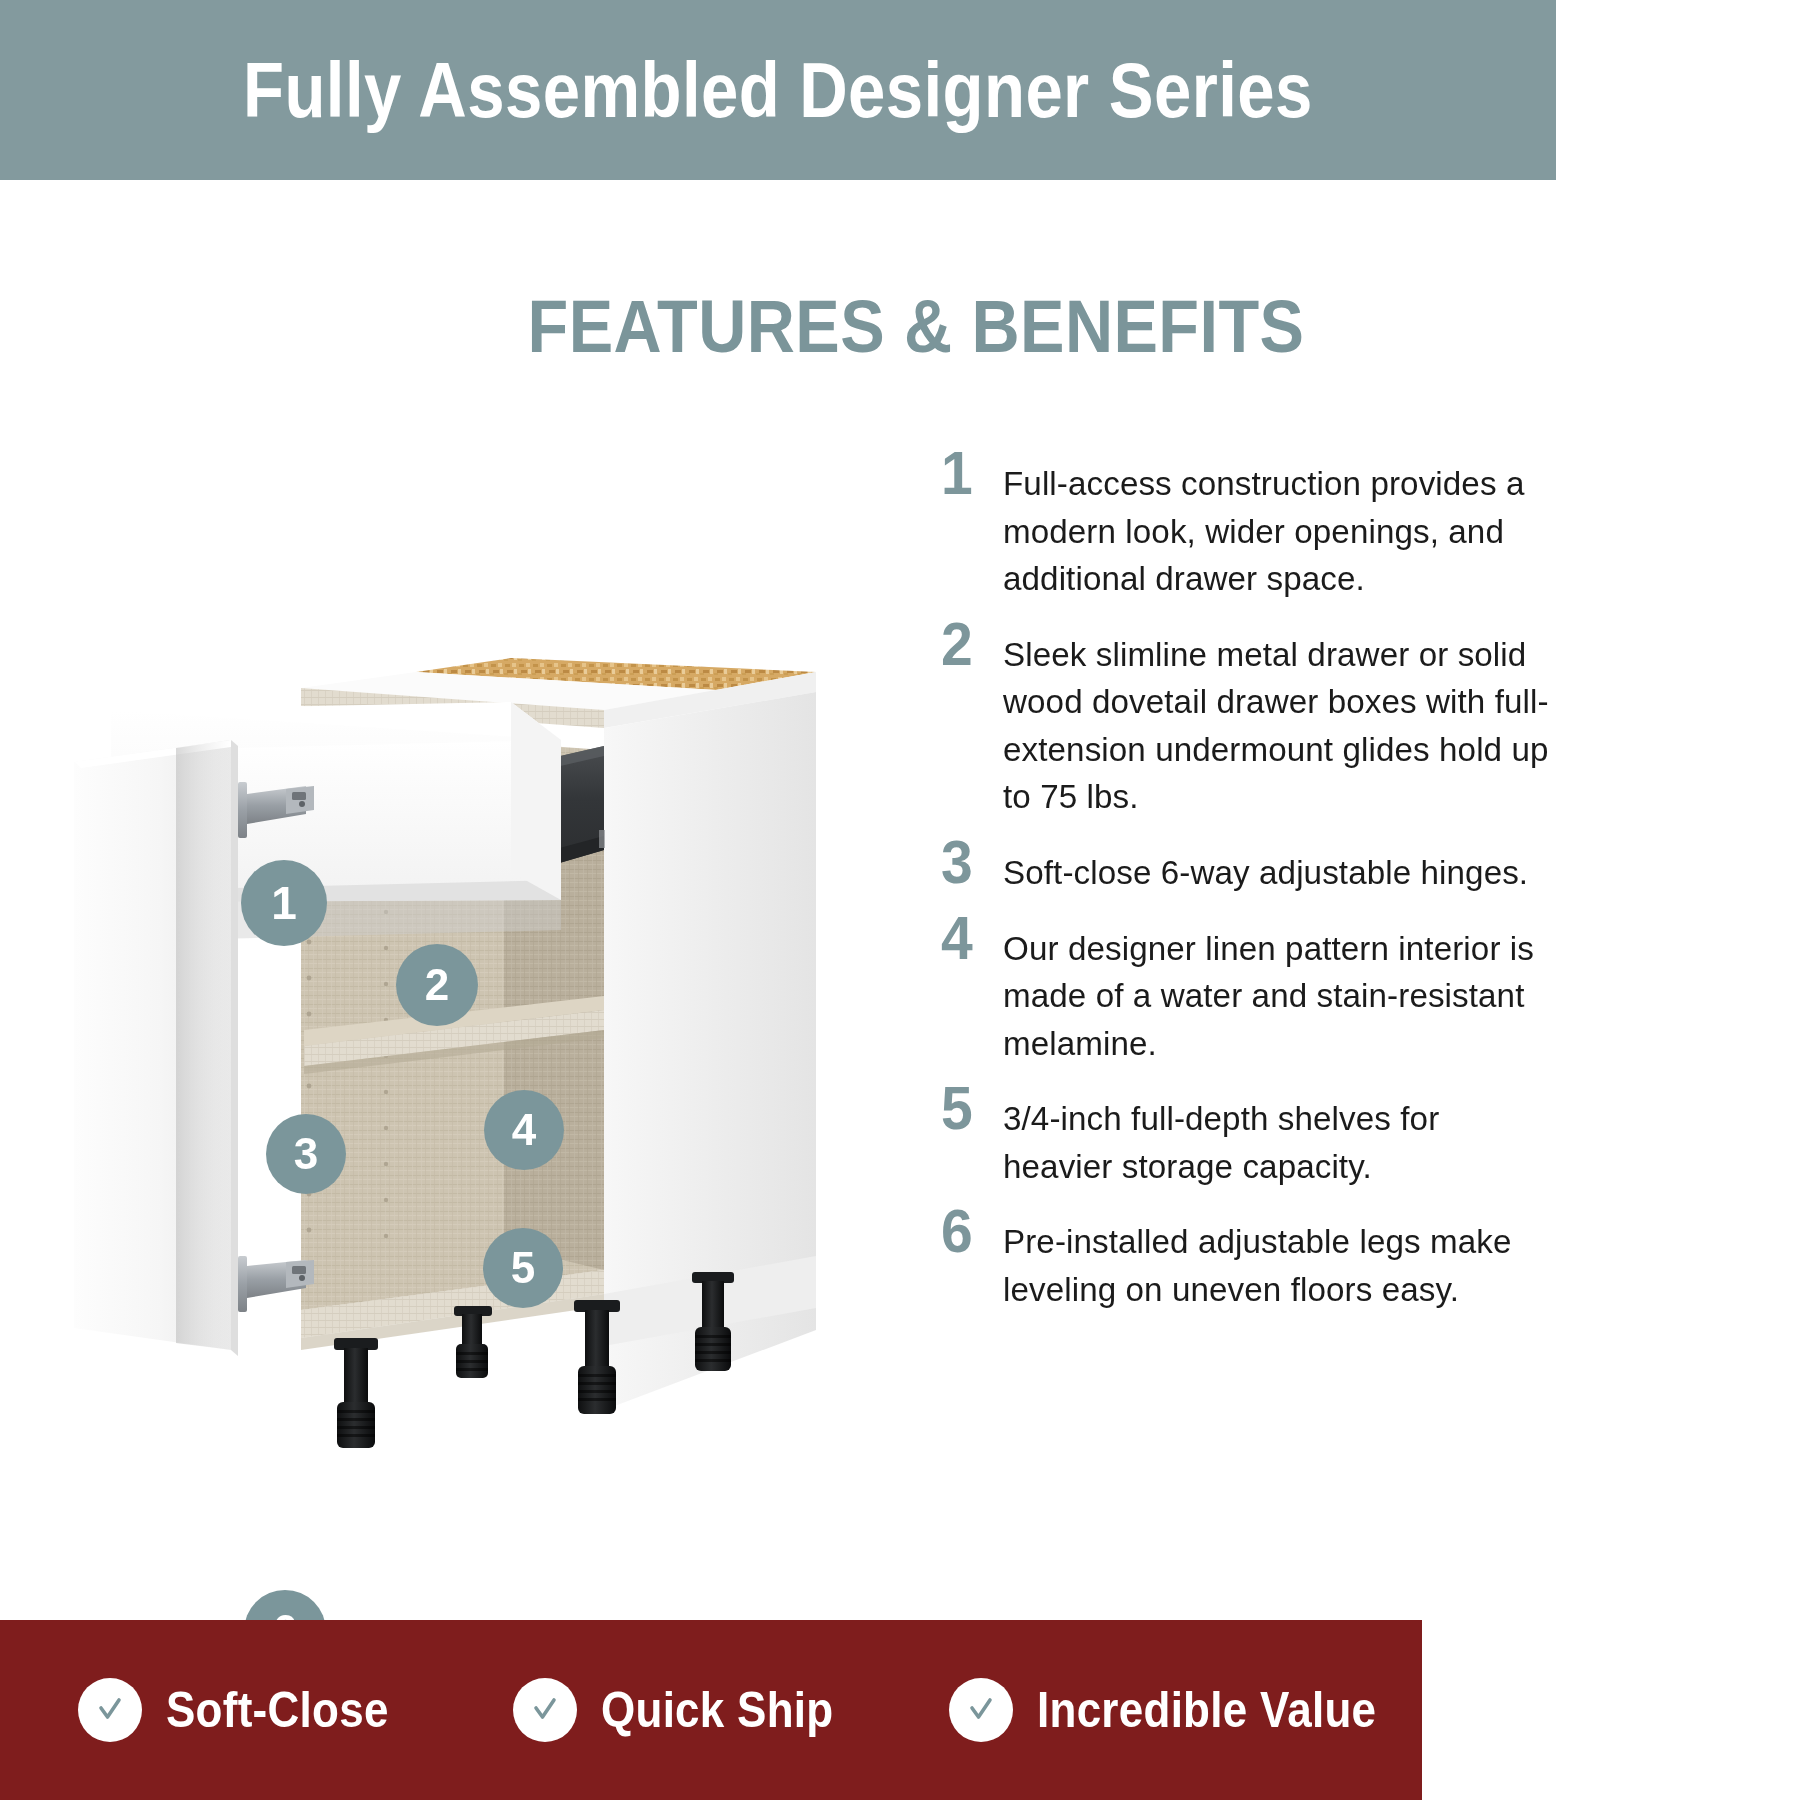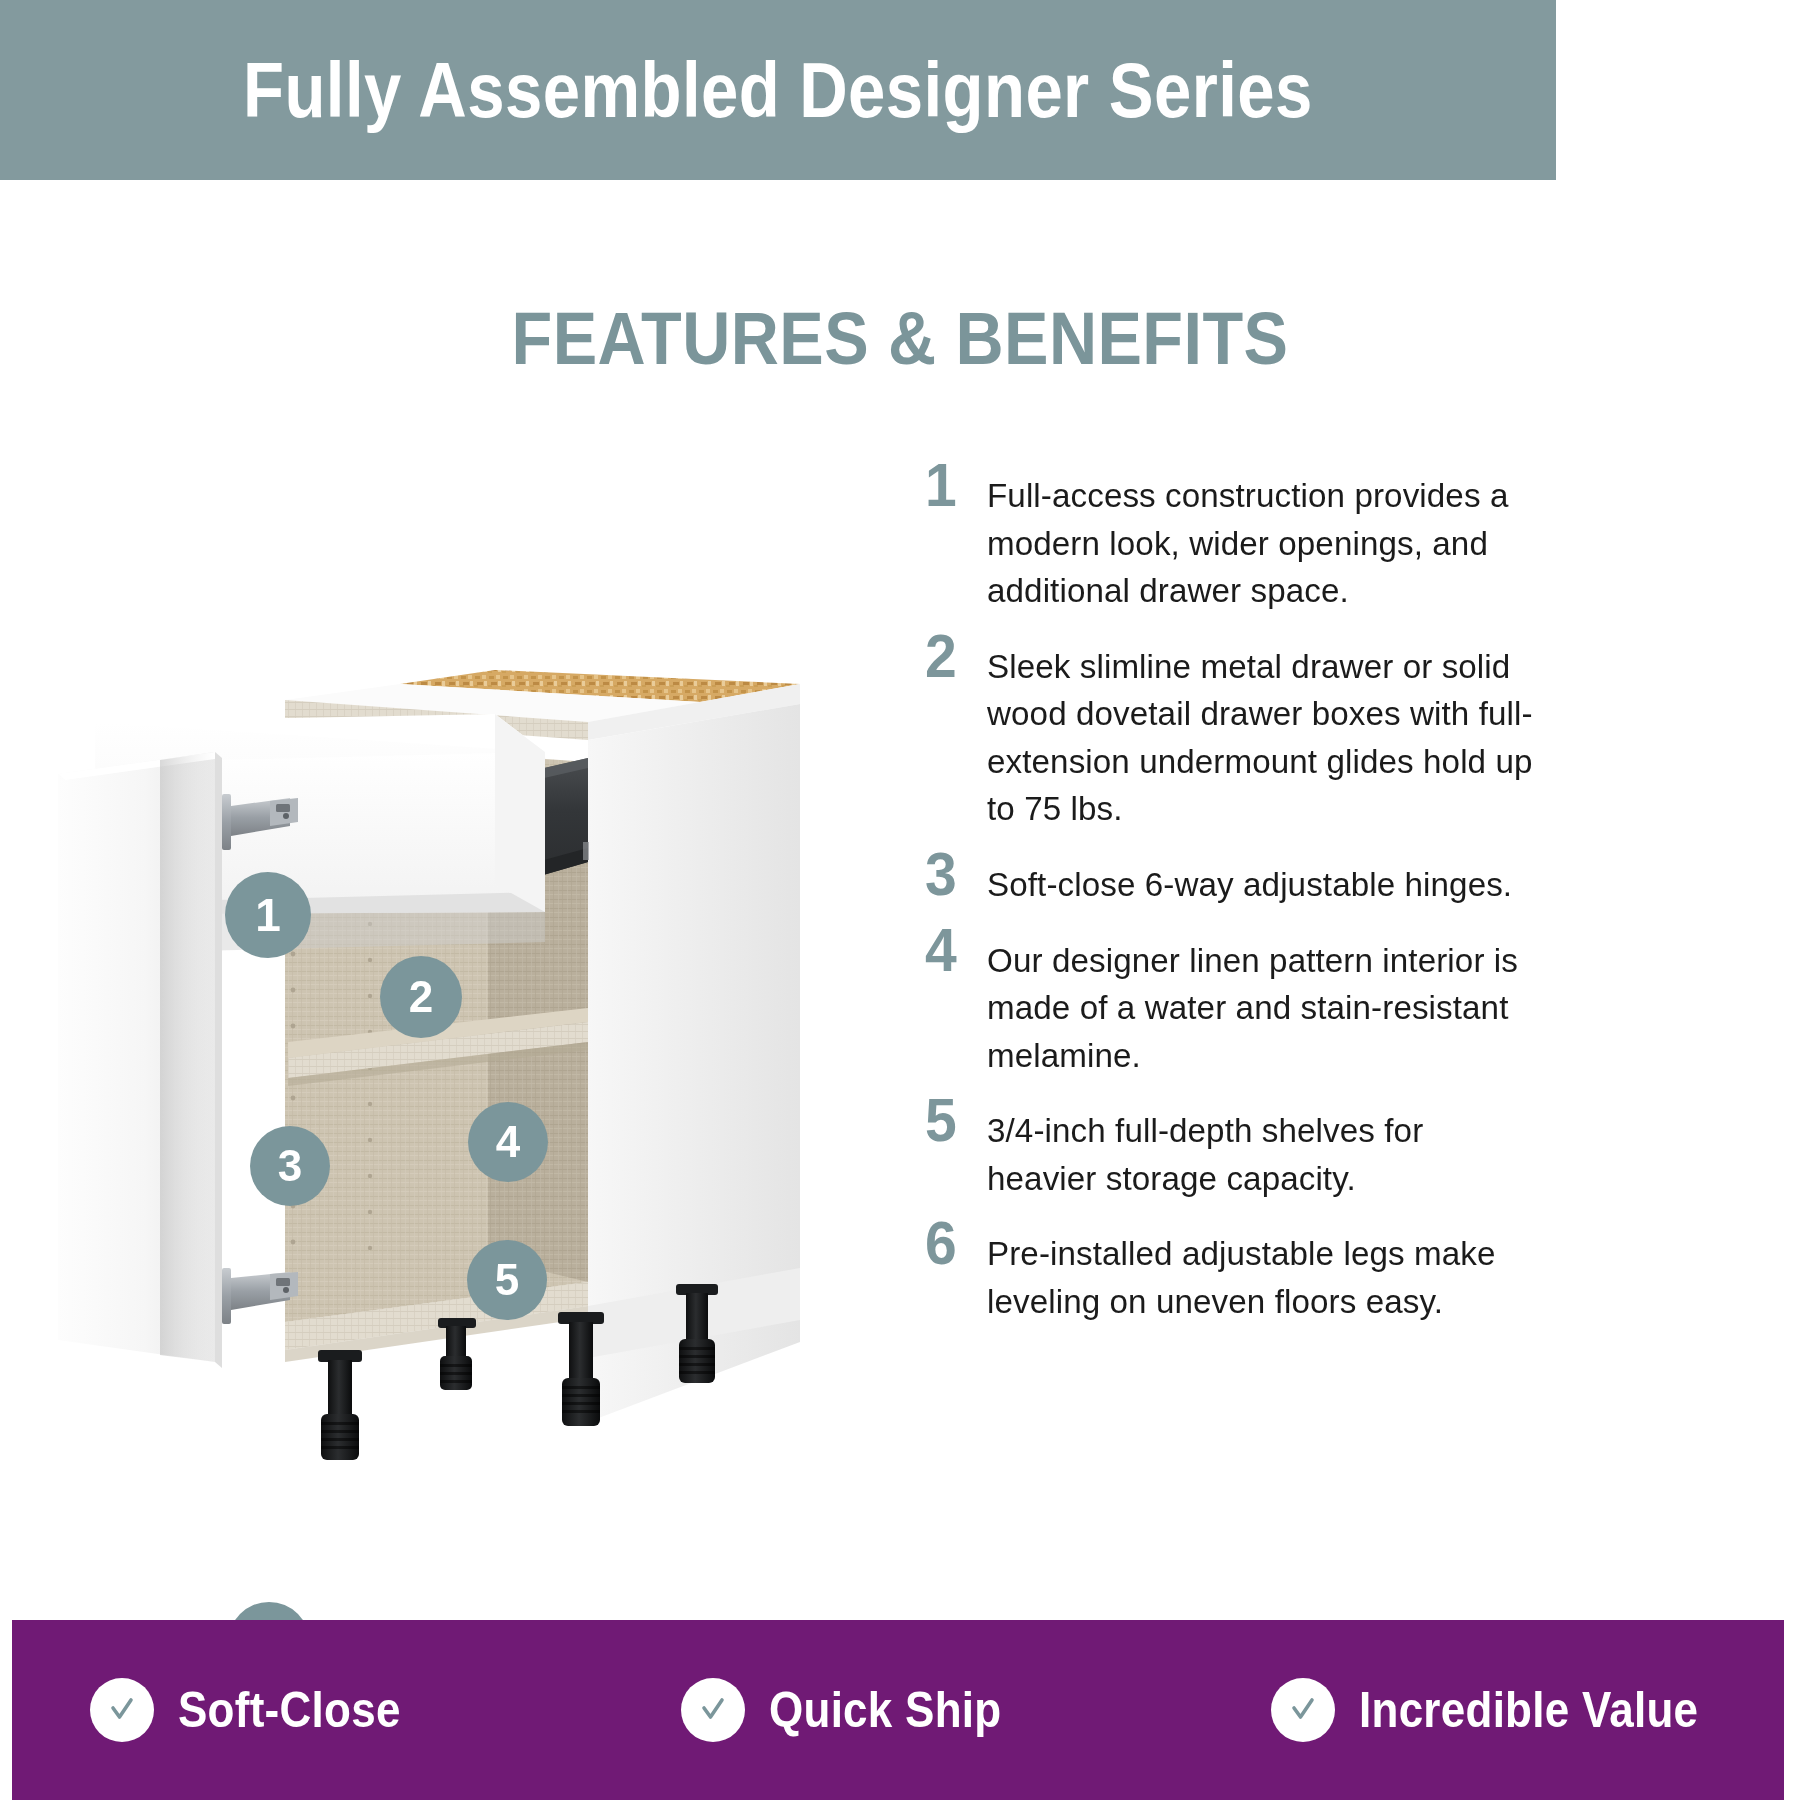--- a/index.html
+++ b/index.html
@@ -33,25 +33,24 @@
     font-size: 78px;
     letter-spacing: 0.5px;
     transform: scaleX(0.86);
     white-space: nowrap;
     line-height: 1;
   }
 
   
   .main-body {
     position: absolute;
-    left: 0; top: 180px;
+    left: 16px; top: 180px;
     width: 1484px;
     height: 1440px;
     background: #ffffff;
-    margin-top: 12px;
   }
 
   .section-heading {
     position: absolute;
     left: 0; top: 110px;
     width: 1800px;
     text-align: center;
     color: #7b959a;
     font-family: "Liberation Sans Narrow", "Liberation Sans", sans-serif;
     font-weight: bold;
@@ -124,26 +123,25 @@
   .badge-2 { width: 82px; height: 82px; left: 340px; top: 534px; font-size: 44px; }
   .badge-3 { width: 80px; height: 80px; left: 210px; top: 704px; font-size: 44px; }
   .badge-4 { width: 80px; height: 80px; left: 428px; top: 680px; font-size: 44px; }
   .badge-5 { width: 80px; height: 80px; left: 427px; top: 818px; font-size: 44px; }
   .badge-6 { width: 82px; height: 82px; left: 188px; top: 1180px; font-size: 44px; }
 
   
   .footer-banner {
     position: absolute;
     left: 0; top: 1620px;
-    width: 1772px;
+    width: 1422px;
     height: 180px;
-    background: #701a75;
+    background: #7f1d1d;
     display: flex;
     align-items: center;
-    margin-left: 12px;
   }
   .footer-item {
     display: flex;
     align-items: center;
     flex: 1 1 0;
     justify-content: flex-start;
     padding-left: 78px;
   }
   .check-circle {
     width: 64px;

